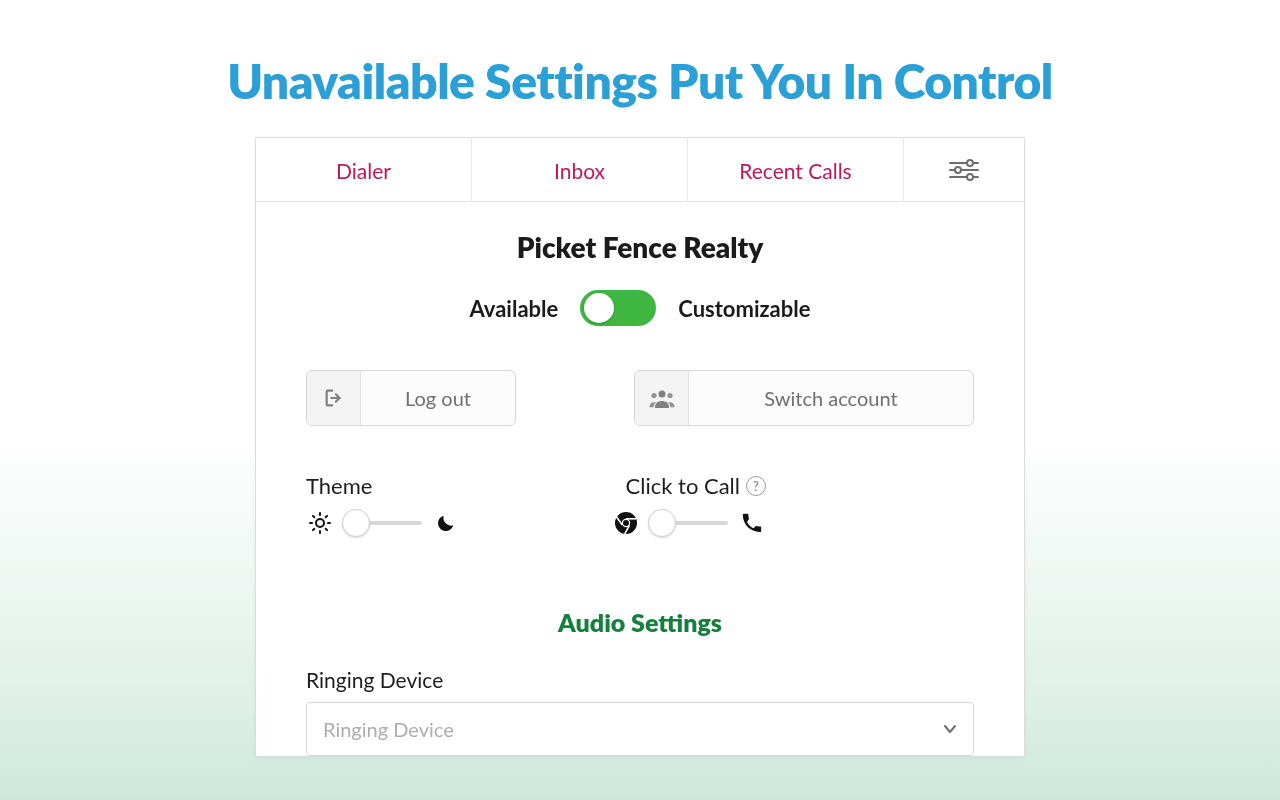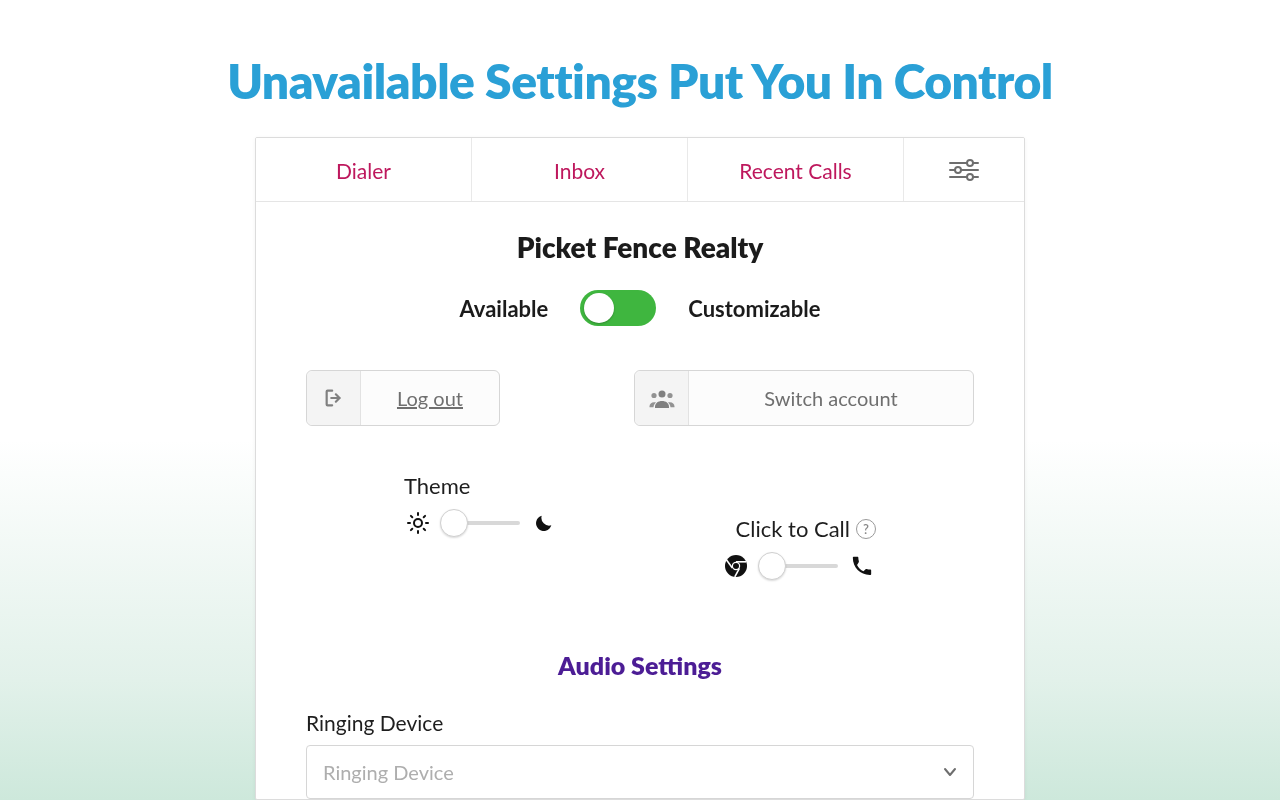--- a/index.html
+++ b/index.html
@@ -53,21 +53,21 @@
     text-align: center;
     font-size: 28px;
     font-weight: 800;
     color: #1b1b1b;
   }
 
   .availability {
     display: flex;
     align-items: center;
     justify-content: center;
-    gap: 32px;
+    gap: 22px;
     margin-top: 26px;
     font-size: 22px;
     font-weight: 700;
     color: #1b1b1b;
   }
   .toggle {
     position: relative;
     width: 76px;
     height: 36px;
     background: #3fb63f;
@@ -106,33 +106,32 @@
     width: 54px;
     height: 100%;
     display: flex;
     align-items: center;
     justify-content: center;
     border-right: 1px solid #e2e2e2;
     background: #f4f4f4;
     border-top-left-radius: 6px;
     border-bottom-left-radius: 6px;
   }
-  .btn-logout { width: 194px; text-decoration: underline; }
+  .btn-logout { width: 210px; }
   .btn-switch { width: 340px; }
   .btn .btn-label {
     flex: 1;
     text-align: center;
     padding: 0 14px;
   }
 
   .slider-row {
     display: flex;
-    justify-content: center;
+    justify-content: flex-start;
     margin-top: 46px;
-    gap: 12px;
   }
   .slider-group { width: 230px; }
   .slider-header {
     font-size: 22px;
     color: #1e1e1e;
     margin-bottom: 10px;
     display: flex;
     align-items: center;
     gap: 6px;
   }
@@ -164,21 +163,21 @@
     border: 1px solid #d0d0d0;
     border-radius: 50%;
     box-shadow: 0 1px 2px rgba(0,0,0,0.15);
   }
   .icon-slot { width: 28px; height: 28px; display:flex; align-items:center; justify-content:center; }
 
   .audio-title {
     text-align: center;
     font-size: 25px;
     font-weight: 800;
-    color: #4c1d95;
+    color: #15803d;
     margin-top: 70px;
   }
 
   .ringing-label {
     font-size: 21px;
     color: #1e1e1e;
     margin-top: 30px;
   }
   .select {
     margin-top: 10px;
@@ -283,21 +282,21 @@
           </div>
           <span class="icon-slot">
             <svg width="22" height="22" viewBox="0 0 24 24" fill="#111">
               <path d="M20 14.5A8.5 8.5 0 0 1 9.5 4 8.5 8.5 0 1 0 20 14.5z"></path>
             </svg>
           </span>
         </div>
       </div>
 
       <div class="slider-group" style="text-align:right;">
-        <div class="slider-header" style="justify-content:flex-end;margin-top:43px;">
+        <div class="slider-header" style="justify-content:flex-end;">
           <span>Click to Call</span>
           <span class="help">?</span>
         </div>
         <div class="slider-control" style="justify-content:flex-end;">
           <span class="icon-slot">
             <svg width="24" height="24" viewBox="0 0 24 24">
               <circle cx="12" cy="12" r="11" fill="#111"></circle>
               <circle cx="12" cy="12" r="4.2" fill="#fff"></circle>
               <circle cx="12" cy="12" r="3" fill="#111"></circle>
               <path d="M12 7.8h10" stroke="#fff" stroke-width="1.6"></path>

